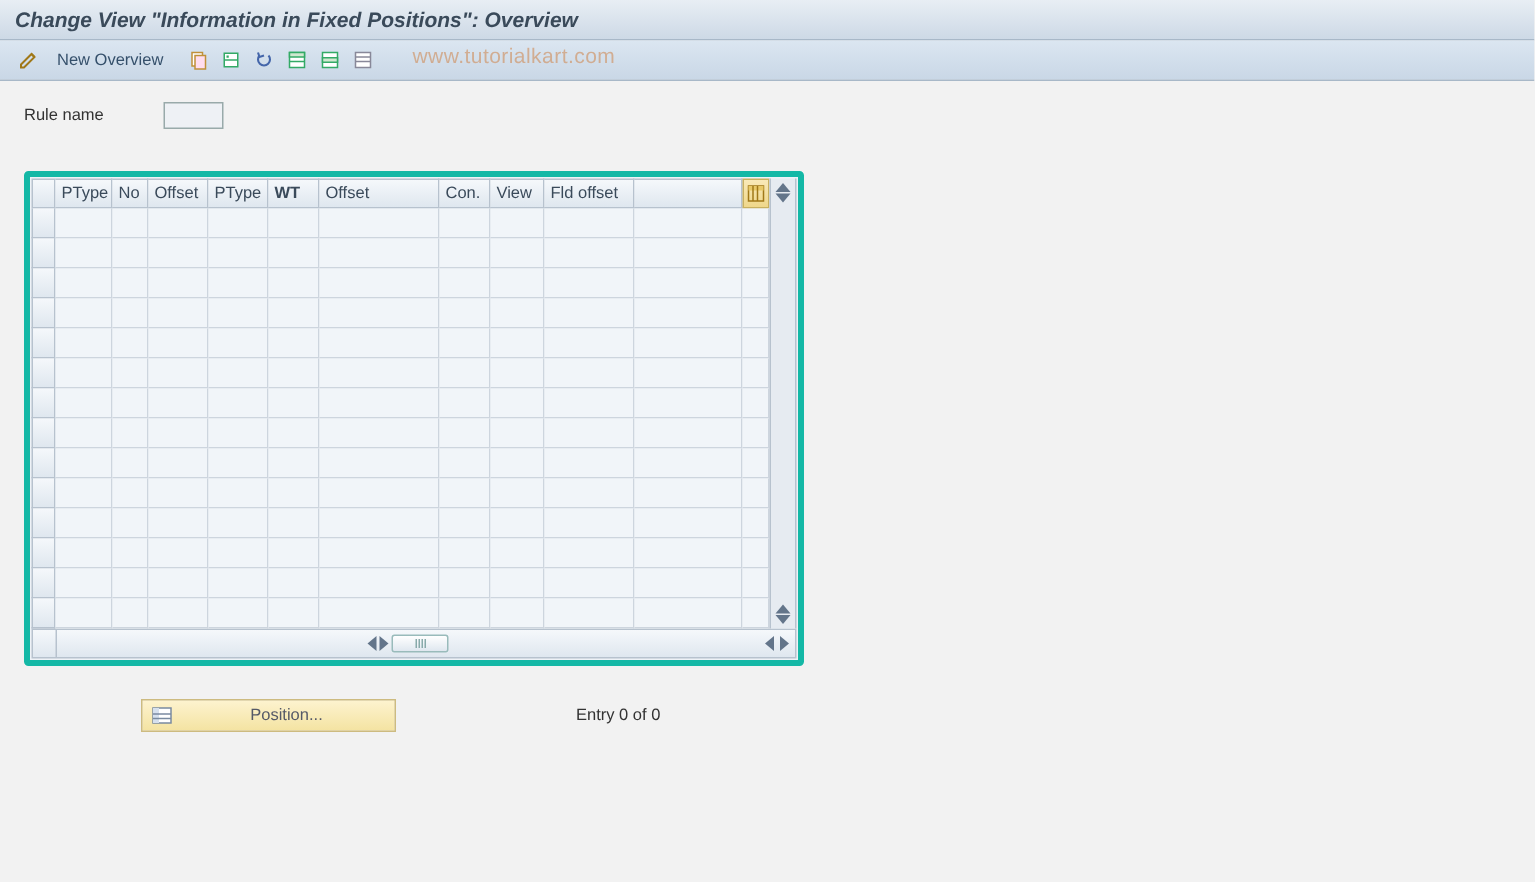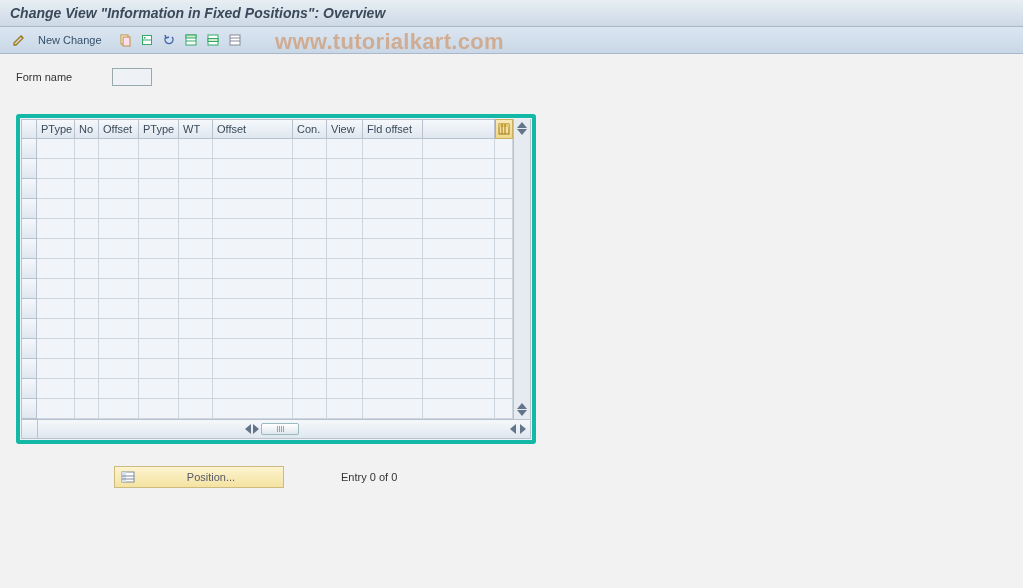--- a/index.html
+++ b/index.html
@@ -41,22 +41,22 @@
     .tool-text {
       color: #35506b;
       cursor: pointer;
       padding: 2px 6px;
       margin-right: 4px;
     }
     .watermark {
       position: absolute;
       left: 275px;
       top: 2px;
-      font-size: 22px;
-      font-weight: 700;
+      font-size: 14px;
+      font-weight: 400;
       color: #d0986d;
       opacity: 0.7;
       pointer-events: none;
       letter-spacing: .3px;
     }
     .content {
       padding: 14px 16px;
     }
     .form-row {
       display: flex; align-items: center; gap: 40px;
@@ -109,21 +109,21 @@
       border: 1px solid #cdd5de;
       border-top: none;
       border-left: none;
       height: 20px;
     }
     .row-sel { border-top: none; cursor: pointer; }
     .w-ptype  { width: 38px; }
     .w-no     { width: 24px; }
     .w-offset { width: 40px; }
     .w-lngth  { width: 40px; }
-    .w-wt     { width: 34px; }
+    .w-wt     { width: 34px; font-weight: bold; }
     .w-field  { width: 80px; }
     .w-con    { width: 34px; text-align: center; }
     .w-rule   { width: 36px; }
     .w-fldoff { width: 60px; text-align: right; }
     .w-tail   { width: 72px; }
     
     .vscroll {
       width: 18px;
       background: #e6ebf1;
       border-left: 1px solid #b7c2ce;
@@ -168,22 +168,22 @@
       border-radius: 2px;
       cursor: pointer;
       display: flex; align-items: center; justify-content: center;
       gap: 1px;
     }
     .hscroll-thumb span { width: 1px; height: 6px; background: #8aa; }
     .hright-controls { display: flex; align-items: center; gap: 4px; padding: 0 4px; }
     .footer-row {
       display: flex; align-items: center;
       margin-top: 22px;
-      margin-left: 98px;
-      gap: 57px;
+      margin-left: 78px;
+      gap: 120px;
     }
     .position-btn {
       width: 170px; height: 22px;
       background: linear-gradient(#fdf3cf, #f4e3a2);
       border: 1px solid #cdbb80;
       display: flex; align-items: center;
       padding: 0 6px;
       gap: 10px;
       cursor: pointer;
       color: #555967;
@@ -200,21 +200,21 @@
   <span>Change View "Information in Fixed Positions": Overview</span>
 </div>
 
 <div class="toolbar">
   <span class="tool-btn" title="Display/Change">
     <svg width="14" height="14" viewBox="0 0 14 14">
         <path d="M2 10 L9 3 L11 5 L4 12 L2 12 Z" fill="none" stroke="#a07818" stroke-width="1.3"></path>
         <path d="M9 3 L11 5" stroke="#a07818" stroke-width="1.3"></path>
       </svg>
   </span>
-  <span class="tool-text">New Change</span>
+  <span class="tool-text">New Overview</span>
   <span class="tool-btn" title="Copy As">
     <svg width="14" height="14" viewBox="0 0 14 14">
         <rect x="3" y="2" width="7" height="9" fill="#fff" stroke="#c09038"></rect>
         <rect x="5" y="4" width="7" height="9" fill="#fde" stroke="#c09038"></rect>
       </svg>
   </span>
   <span class="tool-btn" title="Delete">
     <svg width="14" height="14" viewBox="0 0 14 14">
         <rect x="2.5" y="2.5" width="9" height="9" fill="#fff" stroke="#3a6"></rect>
         <line x1="2.5" y1="7" x2="11.5" y2="7" stroke="#3a6"></line>
@@ -245,21 +245,21 @@
         <rect x="2" y="2" width="10" height="10" fill="#fff" stroke="#889"></rect>
         <line x1="2" y1="5" x2="12" y2="5" stroke="#889"></line>
         <line x1="2" y1="8" x2="12" y2="8" stroke="#889"></line>
       </svg>
   </span>
   <span class="watermark">www.tutorialkart.com</span>
 </div>
 
 <div class="content">
   <div class="form-row">
-    <span class="form-label">Form name</span>
+    <span class="form-label">Rule name</span>
     <input class="form-input" type="text" value="" style="">
   </div>
 
   <div class="table-container">
     <div class="grid-wrap">
       <div class="grid-main" id="grid-main">
 
       <div class="grid-header">
             <div class="row-sel-head"></div>
             <div class="col-head w-ptype">PType</div>

